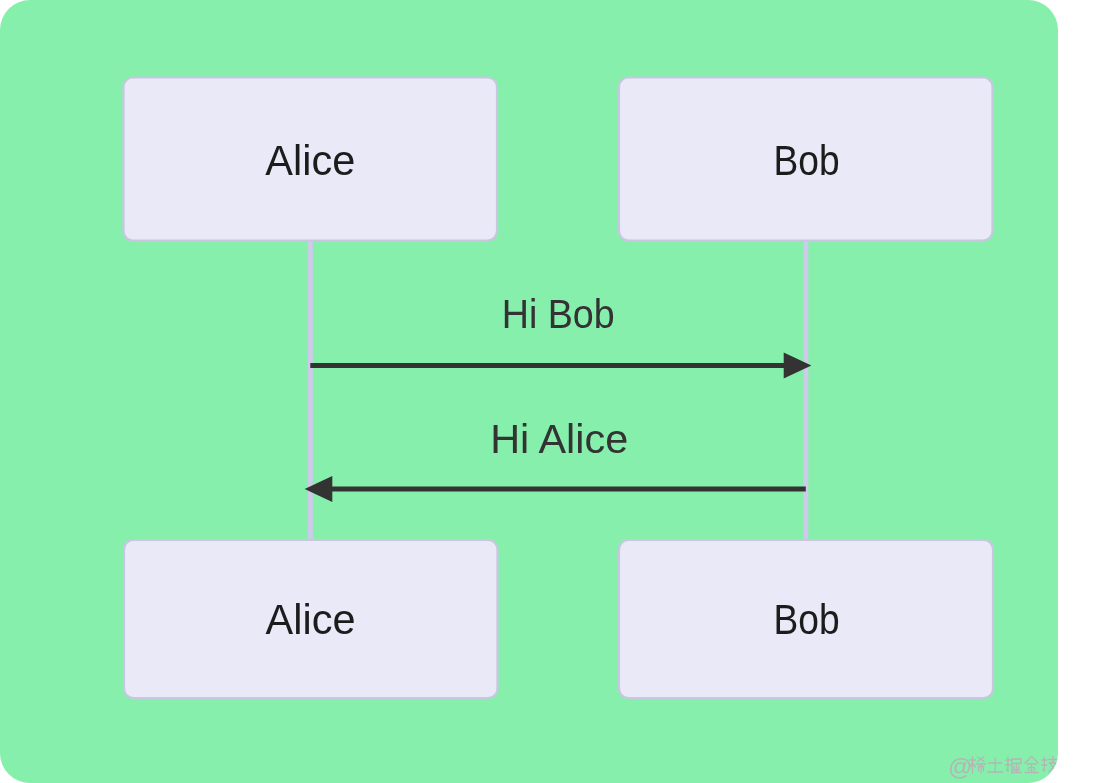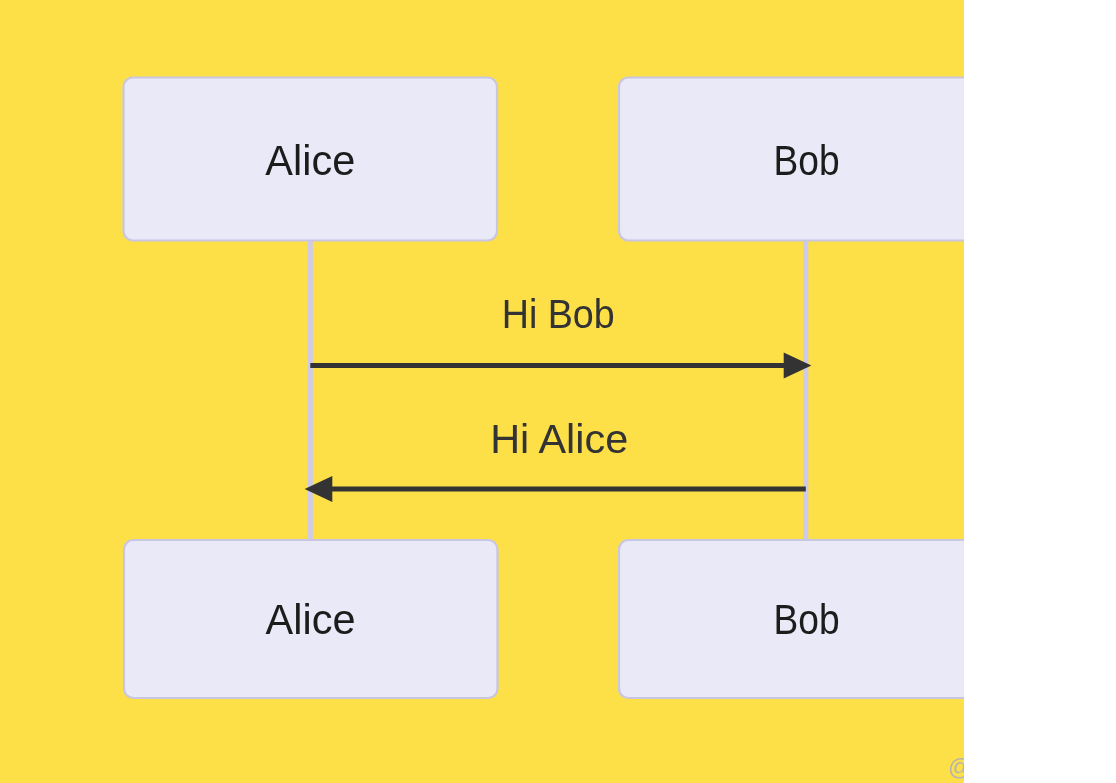--- a/index.html
+++ b/index.html
@@ -1,16 +1,16 @@
 <!DOCTYPE html>
 <html><head>
 <meta charset="utf-8">
 <style>
   html,body{margin:0;padding:0;background:#ffffff;}
-  #stage{position:relative;width:964px;height:783px;background:#fde047;overflow:hidden;}
+  #stage{position:relative;width:1058px;height:783px;background:#86efac;overflow:hidden;border-radius:30px;}
   svg text{font-family:"Liberation Sans",sans-serif;}
 </style>
 </head>
 <body>
 <div id="stage">
 <svg width="1116" height="783" viewBox="0 0 1116 783">
 
   <line x1="310.3" y1="239" x2="310.3" y2="542" stroke="#cecae9" stroke-width="5"></line>
   <line x1="805.8" y1="239" x2="805.8" y2="542" stroke="#cecae9" stroke-width="5"></line>
 

